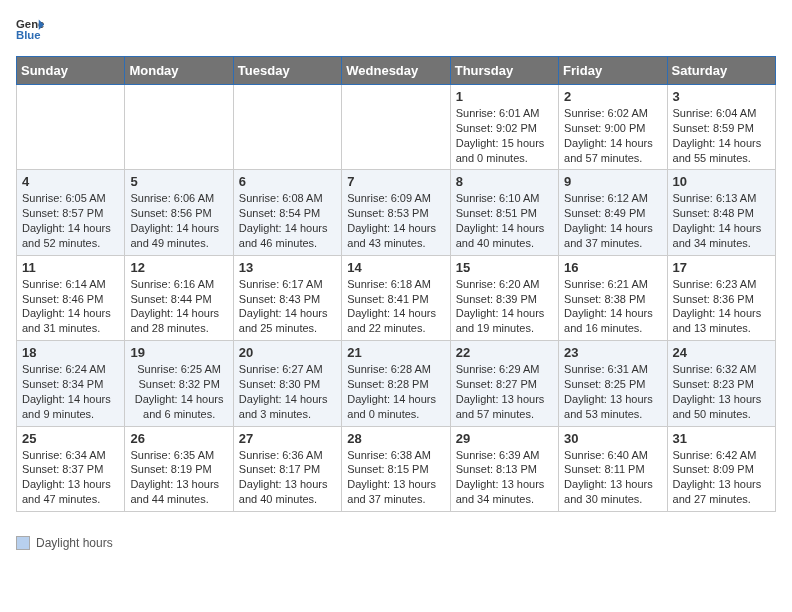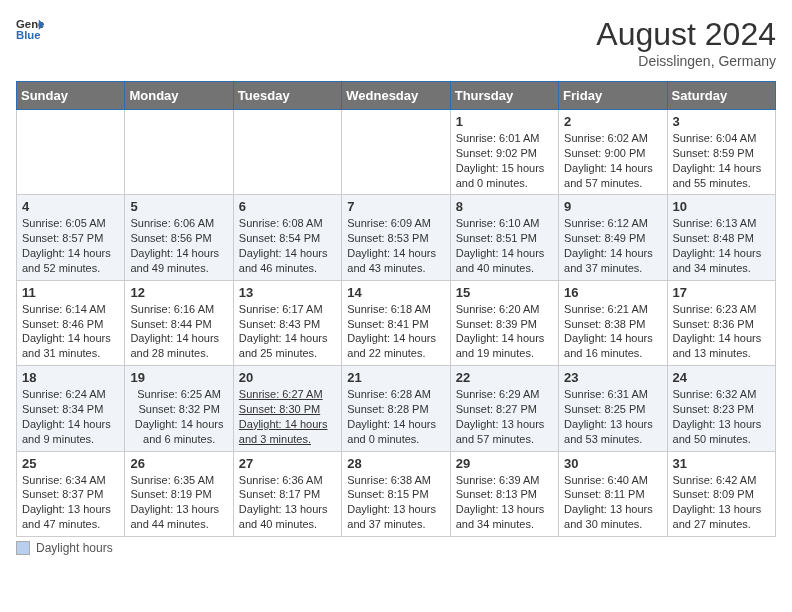--- a/index.html
+++ b/index.html
@@ -74,21 +74,21 @@
     }
     .day-info {
       font-size: 11px;
       line-height: 1.35;
       color: #333;
     }
     .empty-cell {
       background: #fff !important;
     }
     .legend {
-      margin-top: 4px;
+      margin-top: 24px;
       font-size: 12px;
       color: #555;
       display: flex;
       align-items: center;
       gap: 6px;
     }
     .legend-box {
       width: 14px;
       height: 14px;
       background: #b8d0ee;
@@ -99,24 +99,20 @@
 </head>
 <body>
 
 <div class="header-area">
   <div class="logo">
     <svg class="logo-icon" viewBox="0 0 32 32">
       <text x="0" y="14" font-size="13" font-weight="bold" fill="#333">General</text>
       <text x="0" y="26" font-size="13" font-weight="bold" fill="#2e6db4">Blue</text>
       <polygon points="26,4 32,10 26,16" fill="#2e6db4"></polygon>
     </svg>
-  </div>
-  <div class="title-area">
-    <div class="month-year">August 2024</div>
-    <div class="location">Deisslingen, Germany</div>
   </div>
 </div>
 
 <table>
   <thead>
     <tr>
     <th>Sunday</th>
         <th>Monday</th>
         <th>Tuesday</th>
         <th>Wednesday</th>
@@ -265,21 +261,21 @@
         </td>
         <td>
           <span class="day-num">19</span>
           <div class="day-info" style="white-space: pre-line; text-align: center;">Sunrise: 6:25 AM
 Sunset: 8:32 PM
 Daylight: 14 hours
 and 6 minutes.</div>
         </td>
         <td>
           <span class="day-num">20</span>
-          <div class="day-info" style="white-space: pre-line; text-decoration: underline;">Sunrise: 6:27 AM
+          <div class="day-info" style="white-space: pre-line;">Sunrise: 6:27 AM
 Sunset: 8:30 PM
 Daylight: 14 hours
 and 3 minutes.</div>
         </td>
         <td>
           <span class="day-num">21</span>
           <div class="day-info" style="white-space: pre-line;">Sunrise: 6:28 AM
 Sunset: 8:28 PM
 Daylight: 14 hours
 and 0 minutes.</div>

